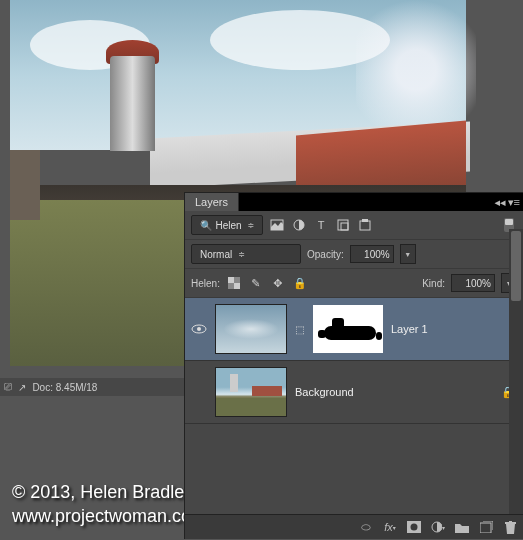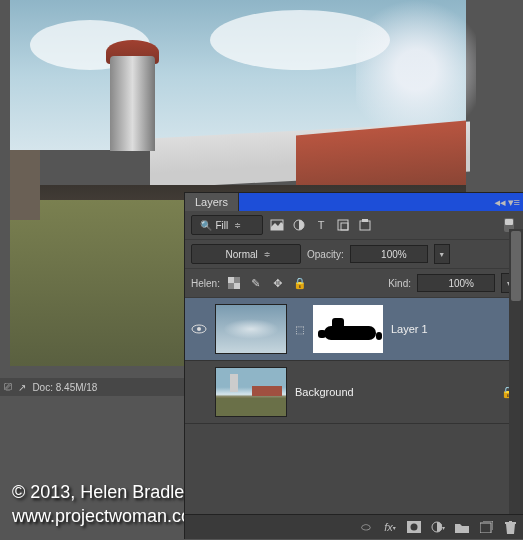--- a/index.html
+++ b/index.html
@@ -14,30 +14,30 @@
 .silo{position:absolute;left:100px;top:56px;width:45px;height:95px;background:linear-gradient(90deg,#888 0%,#ddd 50%,#777 100%);border-radius:4px 4px 0 0}
 .silo-roof{position:absolute;left:96px;top:40px;width:53px;height:24px;background:linear-gradient(180deg,#a04030,#803528);border-radius:50% 50% 4px 4px}
 .barn-roof{position:absolute;left:140px;top:130px;width:320px;height:50px;background:linear-gradient(180deg,#ddd 0%,#ccc 70%);transform:skewY(-3deg)}
 .red-roof{position:absolute;right:0;top:128px;width:170px;height:65px;background:linear-gradient(180deg,#b85540,#8a4535);transform:skewY(-5deg)}
 .dark-area{position:absolute;left:0;top:185px;right:0;height:45px;background:linear-gradient(180deg,#3a3530,#504840)}
 .status-bar{position:absolute;left:0;top:378px;width:180px;height:18px;background:#474747;display:flex;align-items:center;padding:0 4px;font-size:10px;color:#ccc;gap:6px}
 .status-bar .sep{flex:0 0 auto}
 .copyright{position:absolute;left:12px;bottom:12px;color:#fff;font-size:18px;text-shadow:2px 2px 3px rgba(0,0,0,.9)}
 .copyright div{line-height:1.3}
 .panel{position:absolute;right:0;top:192px;width:338px;height:346px;background:#474747;border-left:1px solid #222;border-top:1px solid #222}
-.panel-head{height:18px;background:#1d4ed8;display:flex;align-items:center;padding-right:2px}
+.panel-head{height:18px;background:#000000;display:flex;align-items:center;padding-right:2px}
 .panel-tab{background:#535353;height:18px;padding:0 10px;line-height:18px;font-size:11px;color:#ddd;border-right:1px solid #2a2a2a}
 .panel-head-spacer{flex:1}
 .panel-mini{width:14px;text-align:center;color:#bbb;cursor:default}
 .panel-row{display:flex;align-items:center;padding:4px 6px;gap:6px;border-bottom:1px solid #3a3a3a}
 .dd{background:#3a3a3a;border:1px solid #222;height:18px;display:flex;align-items:center;padding:0 4px 0 8px;border-radius:2px;font-size:10px;color:#ddd}
 .dd .arr{margin-left:6px;font-size:8px;color:#bbb}
 .ico{width:16px;height:16px;display:flex;align-items:center;justify-content:center;color:#ccc;font-size:11px}
 .label{font-size:10px;color:#ccc}
-.num-box{background:#3a3a3a;border:1px solid #222;width:36px;height:16px;font-size:10px;padding:0 20px;display:flex;align-items:center;justify-content:flex-end}
+.num-box{background:#3a3a3a;border:1px solid #222;width:36px;height:16px;font-size:10px;padding:0 3px;display:flex;align-items:center;justify-content:flex-end}
 .mini-arr{width:14px;height:18px;background:#3a3a3a;border:1px solid #222;display:flex;align-items:center;justify-content:center;font-size:7px;color:#bbb}
 .layers-list{position:relative;height:208px;overflow:hidden}
 .layer{display:flex;align-items:center;height:62px;padding:0 6px;gap:8px;border-bottom:1px solid #333}
 .layer.sel{background:#5a6c82}
 .eye{width:16px;height:16px;display:flex;align-items:center;justify-content:center;color:#ccc}
 .thumb{width:70px;height:48px;border:1px solid #222;background:#666;position:relative;flex-shrink:0}
 .thumb.mini-sky{background:linear-gradient(180deg,#8fb5c7 40%,#d5e5ec 55%,#7a7a55 60%)}
 .thumb .m-silo{position:absolute;left:14px;top:6px;width:8px;height:18px;background:#ccc}
 .thumb .m-roof{position:absolute;right:4px;top:18px;width:30px;height:10px;background:#a05040}
 .thumb .m-grass{position:absolute;left:0;bottom:0;right:0;height:18px;background:#6a7048}
@@ -90,21 +90,21 @@
     <div class="panel-head">
       <div class="panel-tab">Layers</div>
       <div class="panel-head-spacer"></div>
       <div class="panel-mini">◂◂</div>
       <div class="panel-mini">▾≡</div>
     </div>
 
     <div class="panel-row">
       <div class="dd" style="width:58px">
         <span style="margin-right:3px">🔍</span>
-          <span>Fill</span>
+          <span>Helen</span>
           <span class="arr">≑</span>
       </div>
       <div class="ico">
           <svg width="14" height="12">
             <rect x="1" y="1" width="12" height="10" fill="none" stroke="#ccc"></rect>
             <path d="M1 8 L5 4 L8 7 L11 3 L13 5 L13 11 L1 11 Z" fill="#ccc"></path>
           </svg>
         </div>
       <div class="ico">
           <svg width="12" height="12">
@@ -128,21 +128,21 @@
       <div style="flex:1"></div>
       <div class="ico">
           <svg width="10" height="14">
             <rect x="0" y="0" width="10" height="14" rx="2" fill="#666"></rect>
             <rect x="1" y="1" width="8" height="6" rx="1" fill="#ccc"></rect>
           </svg>
         </div>
     </div>
 
     <div class="panel-row">
-      <div class="dd" style="width:96px;justify-content:center">
+      <div class="dd" style="width:96px;justify-content:flex-start">
         <span>Normal</span>
           <span class="arr">≑</span>
       </div>
       <span class="label">Opacity:</span>
       <div class="num-box">100%</div>
       <div class="mini-arr">▼</div>
     </div>
 
     <div class="panel-row">
       <span class="label">Helen:</span>

